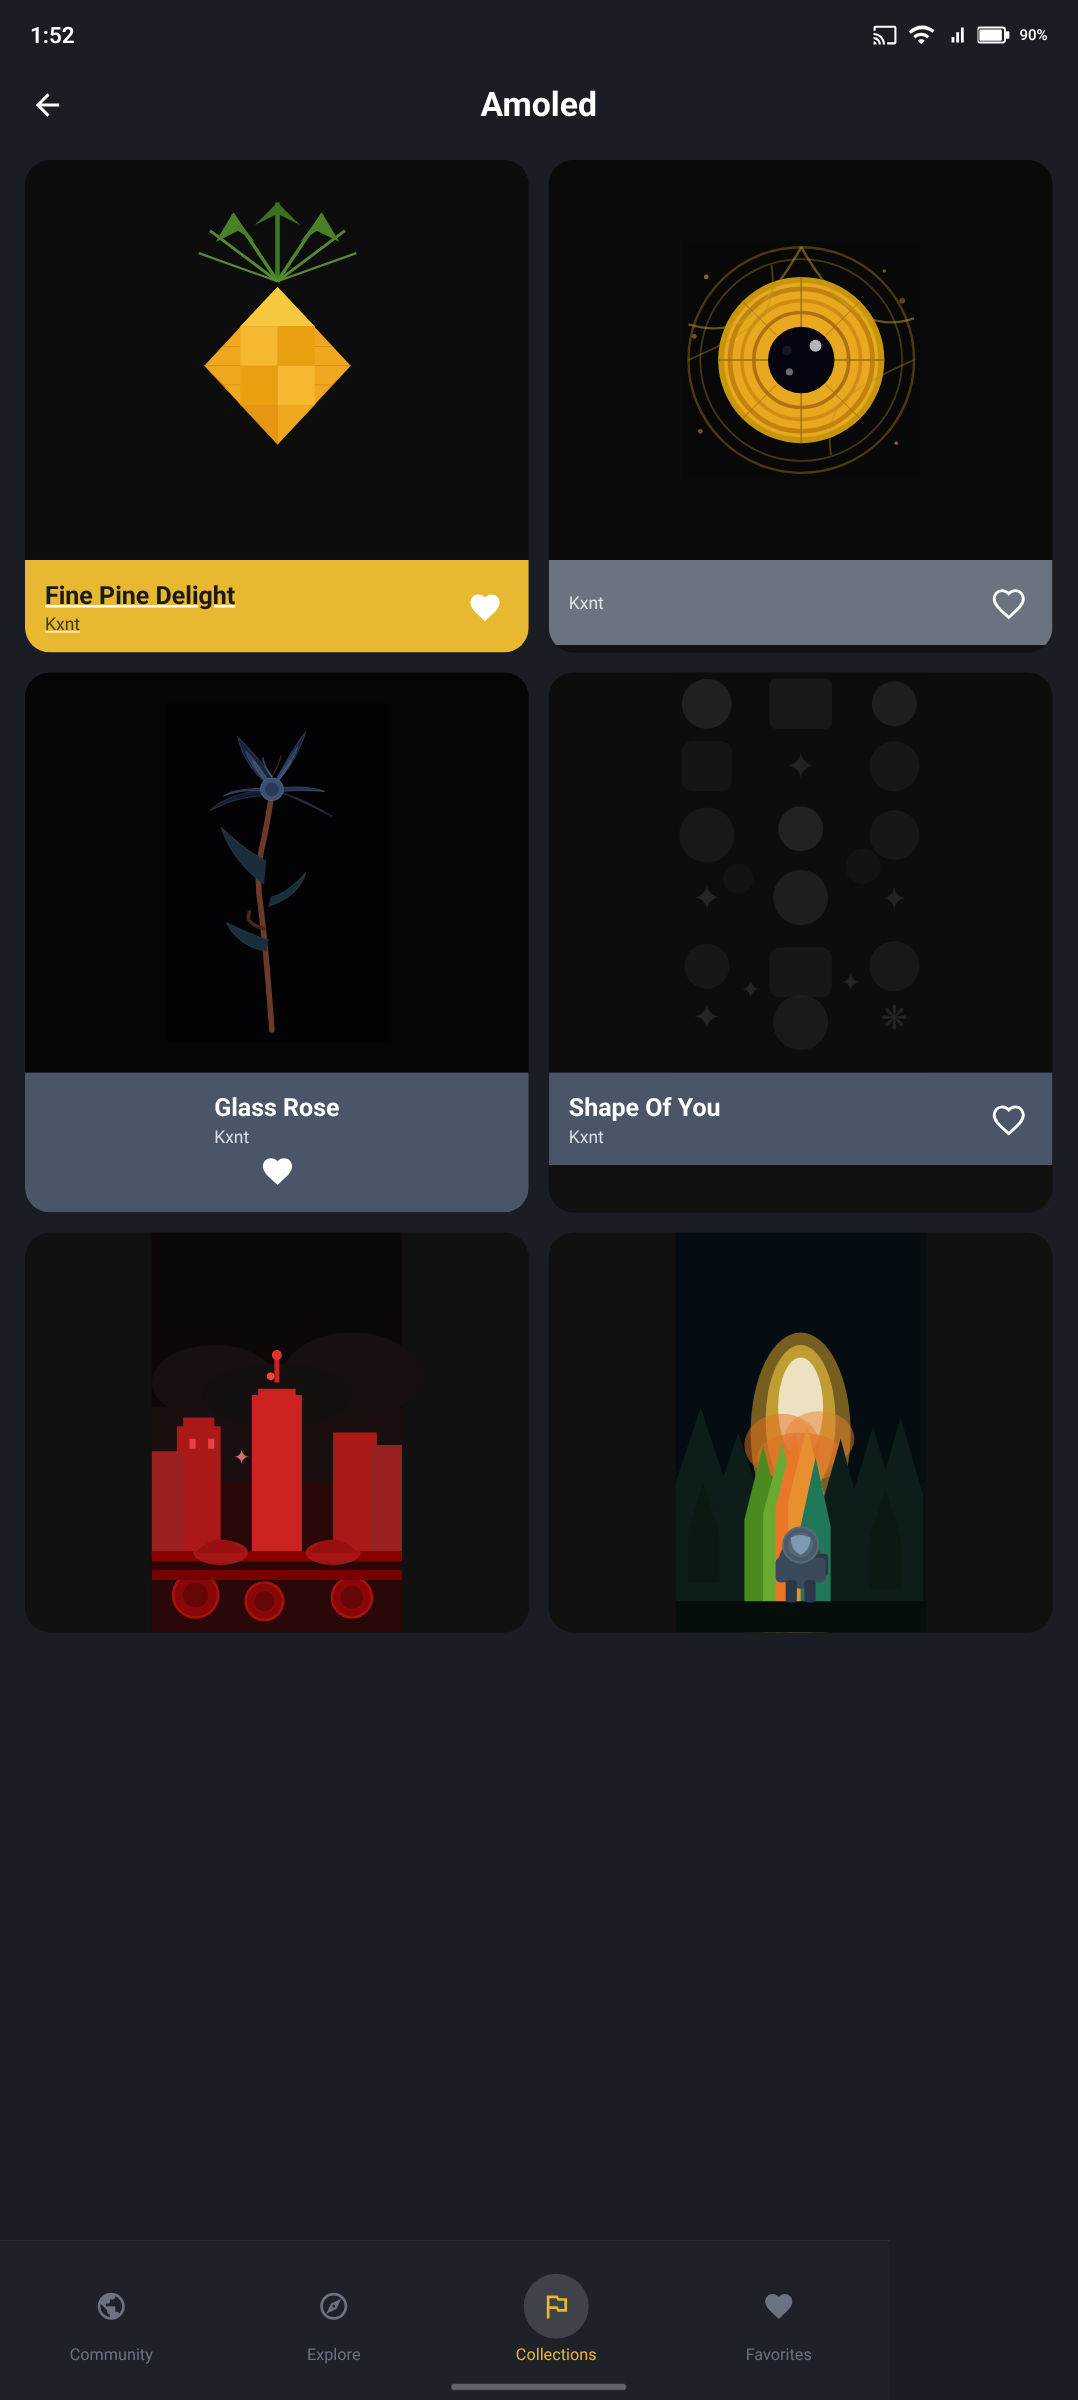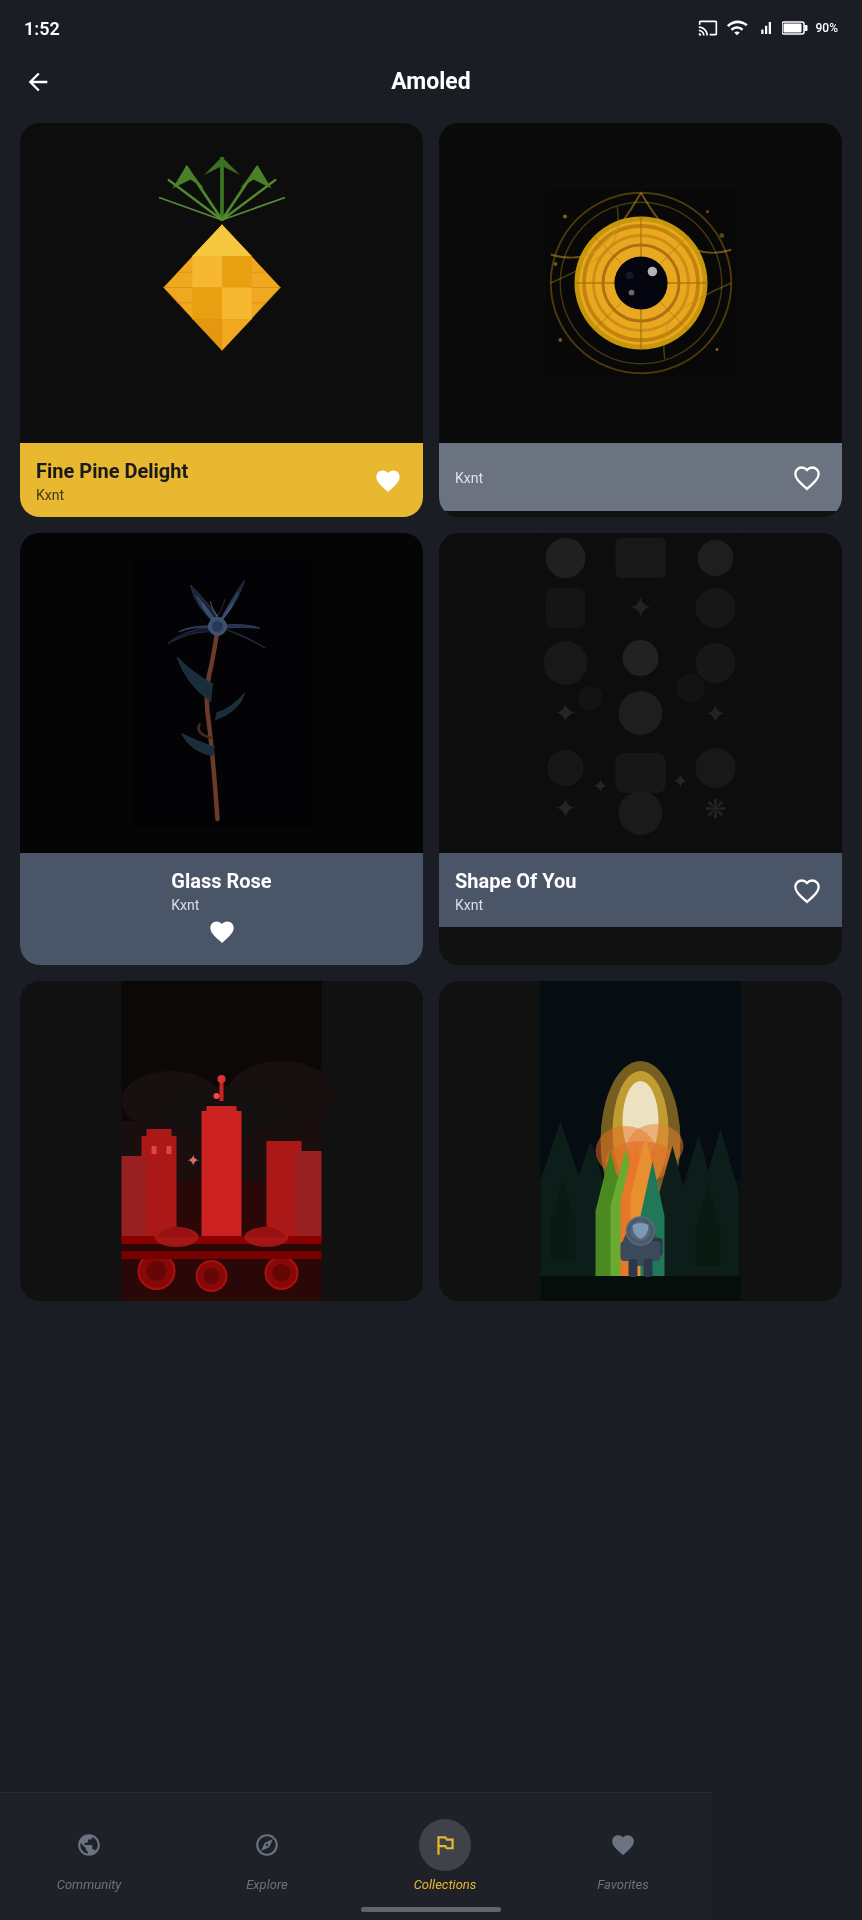--- a/index.html
+++ b/index.html
@@ -63,21 +63,21 @@
       align-items: center;
     }
 
     .back-button svg {
       width: 28px;
       height: 28px;
       fill: #ffffff;
     }
 
     .header-title {
-      font-size: 23px;
+      font-size: 27px;
       font-weight: 700;
       color: #ffffff;
     }
 
     
     .wallpaper-grid {
       display: grid;
       grid-template-columns: 1fr 1fr;
       gap: 16px;
       padding: 8px 20px 160px;
@@ -130,21 +130,21 @@
       justify-content: center;
       cursor: pointer;
     }
 
     .heart-button svg {
       width: 28px;
       height: 28px;
     }
 
     
-    .card-1 { background: #1a1a1a; }
+    .card-1 { background: #1a1a1a; text-decoration: underline; }
     .card-1 .card-info { background: #e8b830; }
     .card-1 .card-title { color: #1a1a1a; }
     .card-1 .card-author { color: rgba(20,20,20,0.8); }
 
     
     .pineapple-bg {
       width: 100%;
       height: 100%;
       background: #0d0d0d;
       display: flex;
@@ -194,21 +194,20 @@
       position: fixed;
       bottom: 0;
       left: 0;
       width: 712px;
       background: #1e2128;
       display: flex;
       justify-content: space-around;
       align-items: center;
       padding: 26px 0 28px;
       border-top: 1px solid rgba(255,255,255,0.05);
-      font-style: italic;
     }
 
     .nav-item {
       display: flex;
       flex-direction: column;
       align-items: center;
       gap: 6px;
       cursor: pointer;
       min-width: 80px;
     }

